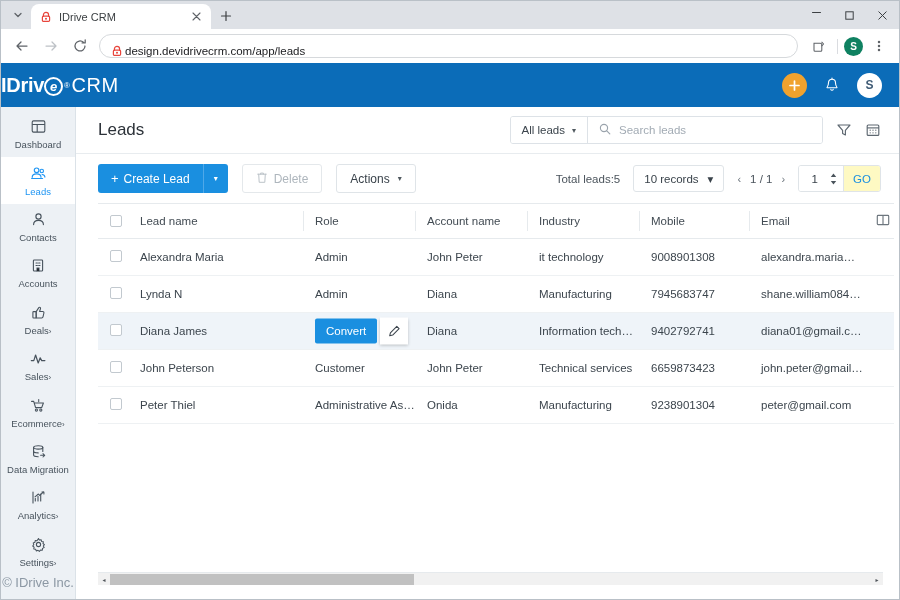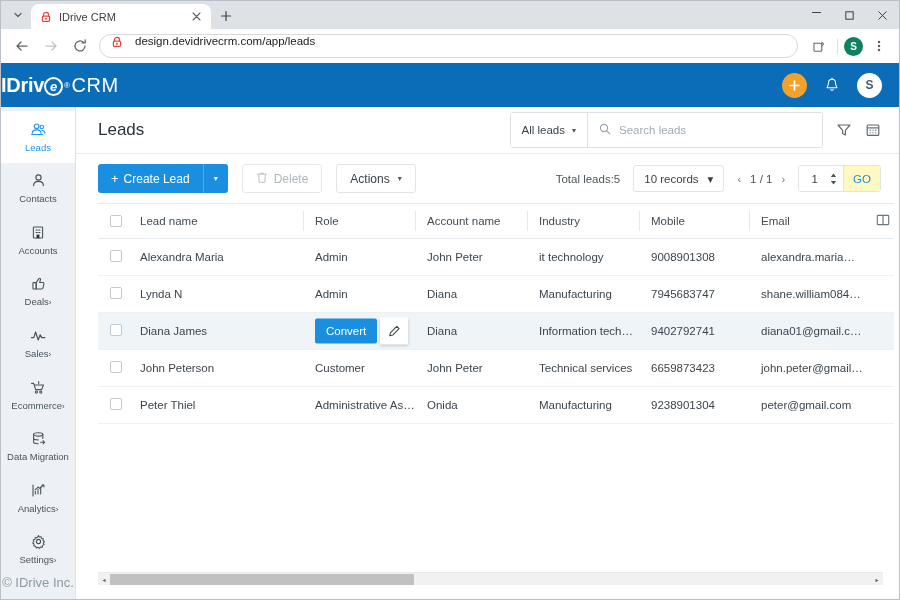--- a/index.html
+++ b/index.html
@@ -86,22 +86,22 @@
     display: flex; align-items: center; justify-content: center;
     color: #5f6368;
   }
   .nav-btn.fwd { color: #bdc1c6; }
   .omnibox {
     flex: 1;
     height: 24px;
     background: #ffffff;
     border: 1px solid #d6d9dc;
     border-radius: 13px;
-    display: flex; align-items: flex-start;
-    padding: 0 10px; gap: 12px;
+    display: flex; align-items: flex-end;
+    padding: 0 10px; gap: 2px;
     margin: 0 6px 0 4px;
   }
   .omnibox-icon { width: 13px; height: 13px; display:flex; align-items:center; justify-content:center; flex:0 0 auto;}
   .omnibox-url { font-size: 11.5px; color: #202124; white-space: nowrap; overflow: hidden; }
   .tb-right { display: flex; align-items: center; gap: 3px; }
   .tb-icon {
     width: 26px; height: 26px;
     display: flex; align-items: center; justify-content: center;
     color: #5f6368;
   }
@@ -191,21 +191,21 @@
   
   .page-head {
     height: 47px;
     display: flex; align-items: center;
     padding: 0 18px 0 22px;
     border-bottom: 1px solid #e8ecef;
     flex: 0 0 auto;
   }
   .page-title { font-size: 17px; color: #2c3239; }
   .page-head-right { margin-left: auto; display: flex; align-items: center; gap: 13px; }
-  .seg-group { display: flex; height: 36px; border: 1px solid #dde2e7; border-radius: 3px; overflow: hidden; }
+  .seg-group { display: flex; height: 28px; border: 1px solid #dde2e7; border-radius: 3px; overflow: hidden; }
   .seg-select {
     display: flex; align-items: center; gap: 7px;
     padding: 0 11px;
     font-size: 11.5px; color: #3b444c;
     background: #ffffff;
     border-right: 1px solid #dde2e7;
     white-space: nowrap;
   }
   .seg-search {
     display: flex; align-items: center; gap: 8px;
@@ -497,20 +497,29 @@
         </svg>
       </div>
       <div class="user-avatar">S</div>
     </div>
   </div>
 
   <div class="app-body">
 
     <div class="sidebar">
 
+      <div class="side-item">
+        <span class="side-ico">
+          <svg width="15" height="15" viewBox="0 0 15 15">
+              <rect x="1.2" y="1.9" width="12.6" height="11.2" rx="1.3" fill="none" stroke="currentColor" stroke-width="1.1"></rect>
+              <path d="M1.2 5.5h12.6M6.2 5.5v7.6" stroke="currentColor" stroke-width="1.1"></path>
+            </svg>
+        </span>
+        <span class="side-label"><span>Dashboard</span><span class="caret"></span></span>
+      </div>
 
       <div class="side-item active">
         <span class="side-ico">
           <svg width="17" height="15" viewBox="0 0 17 15">
               <circle cx="6.6" cy="4.3" r="2.3" fill="none" stroke="currentColor" stroke-width="1.15"></circle>
               <circle cx="11.8" cy="5" r="1.7" fill="none" stroke="currentColor" stroke-width="1.1"></circle>
               <path d="M2.2 11.3c0-2.1 2-3.4 4.4-3.4s4.4 1.3 4.4 3.4" fill="none" stroke="currentColor" stroke-width="1.15" stroke-linecap="round"></path>
               <path d="M12.1 8.5c1.6.2 2.8 1.2 2.8 2.6" fill="none" stroke="currentColor" stroke-width="1.1" stroke-linecap="round"></path>
               <path d="M1.6 12.5h11" stroke="currentColor" stroke-width="1.1" stroke-linecap="round"></path>
             </svg>

